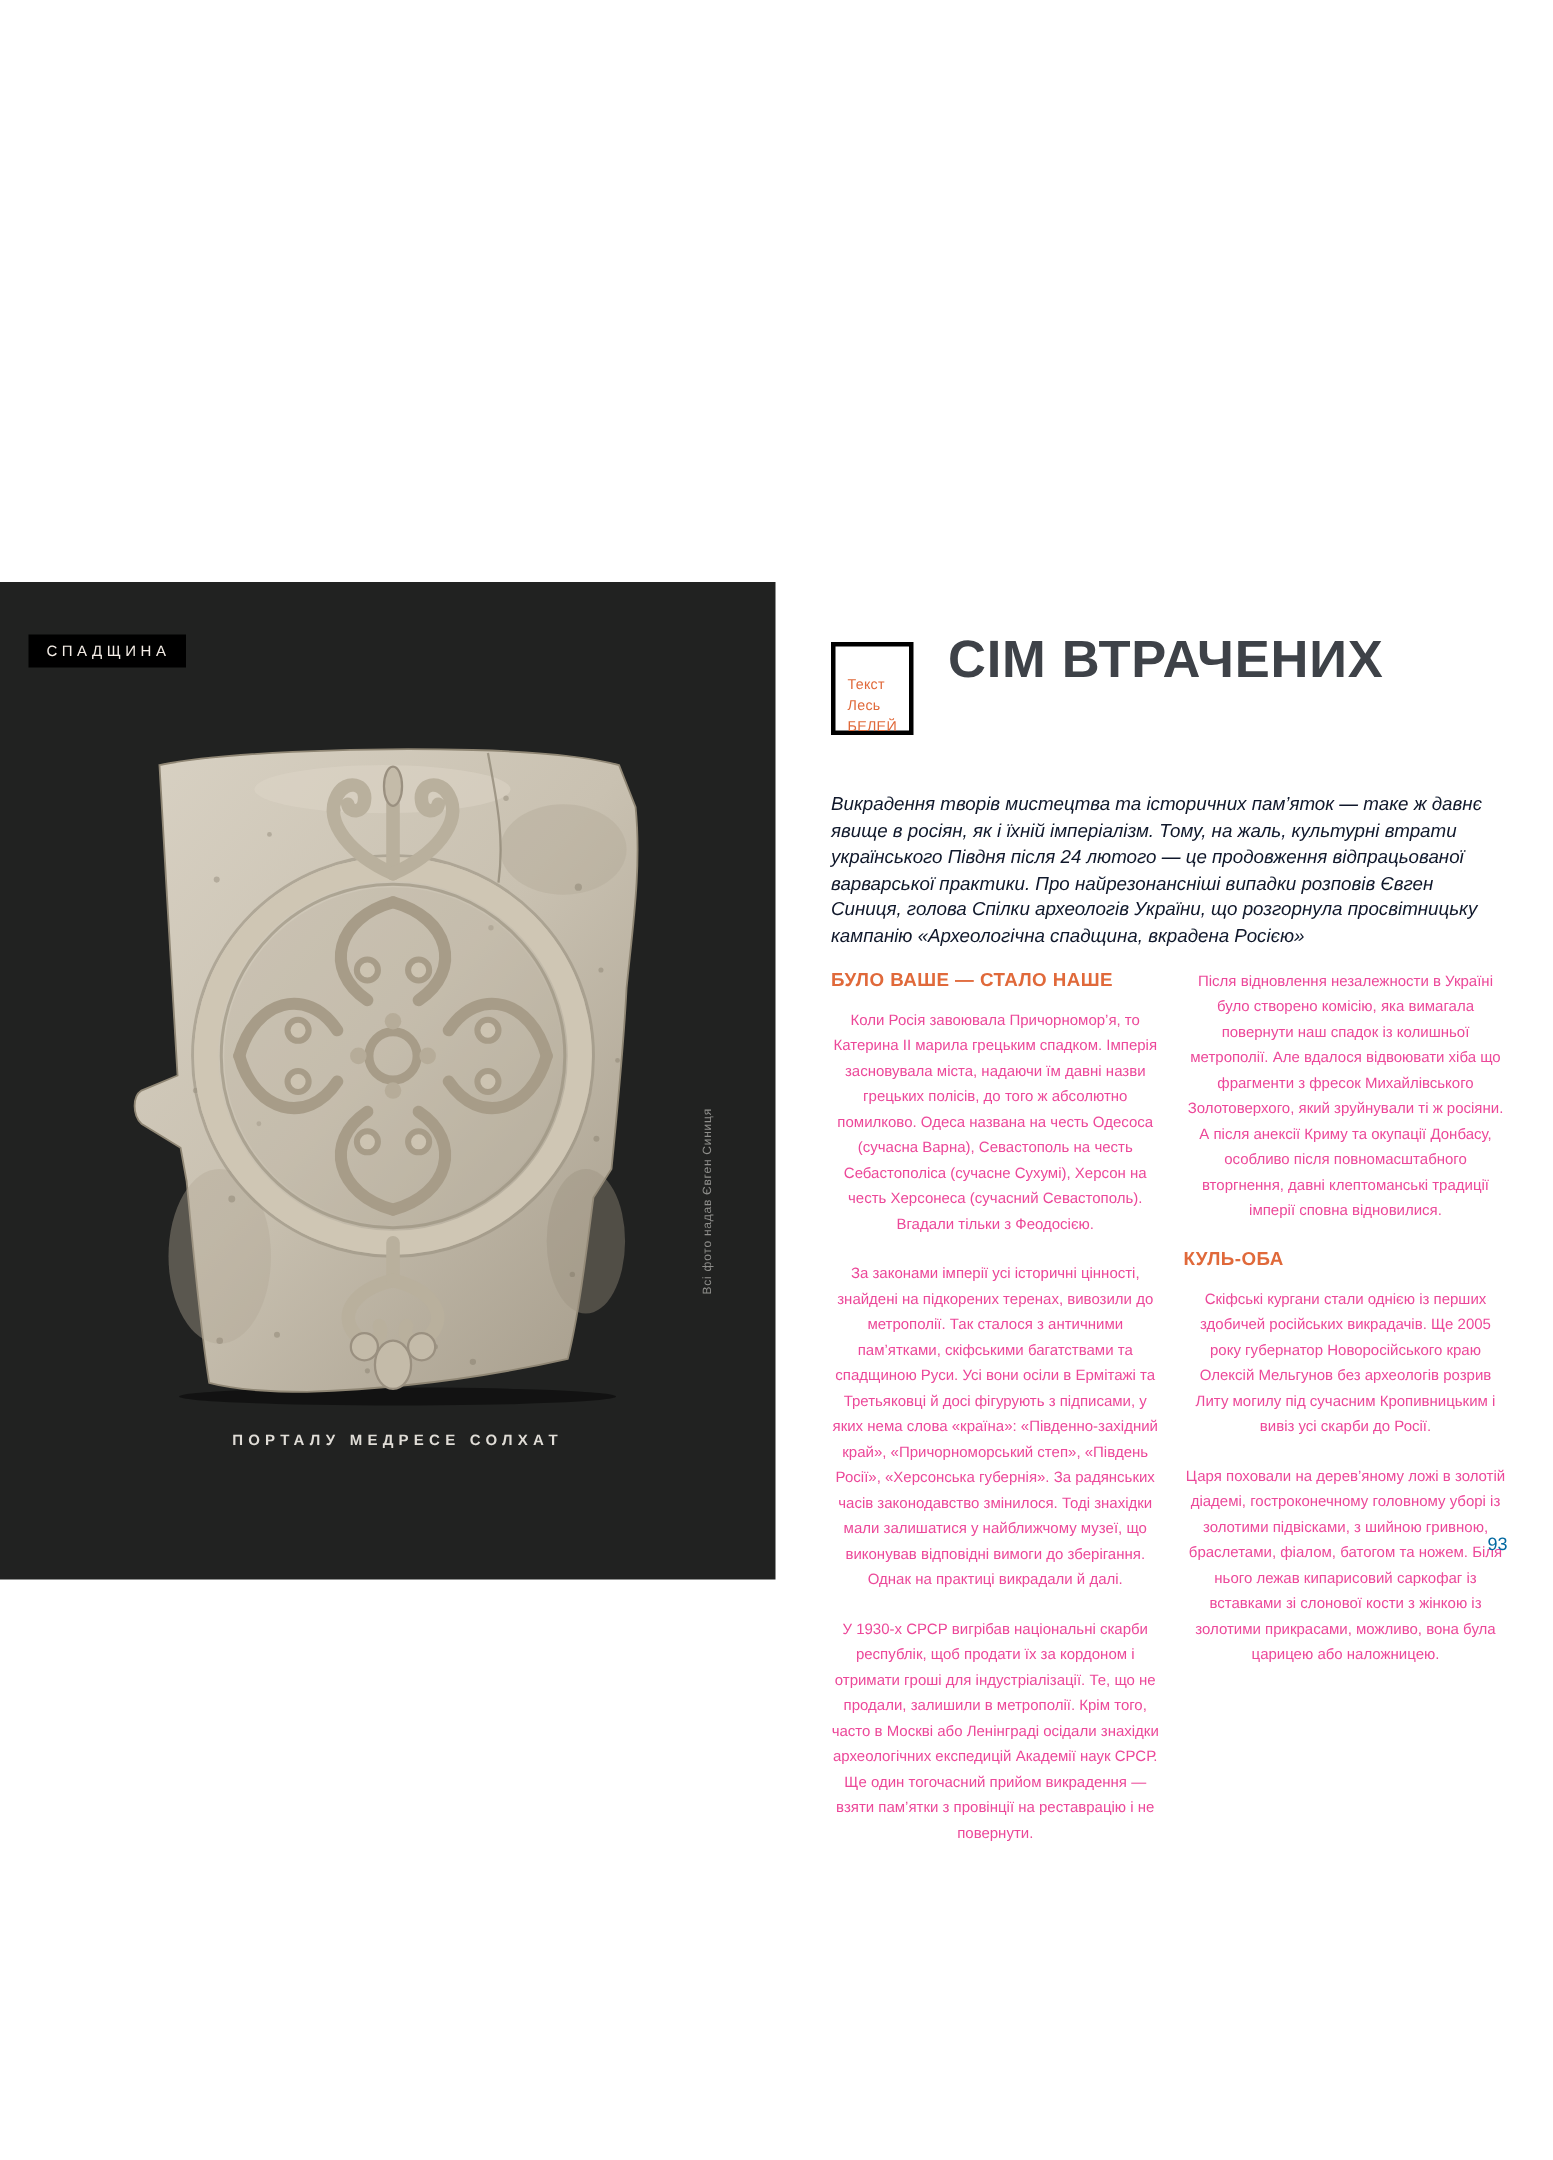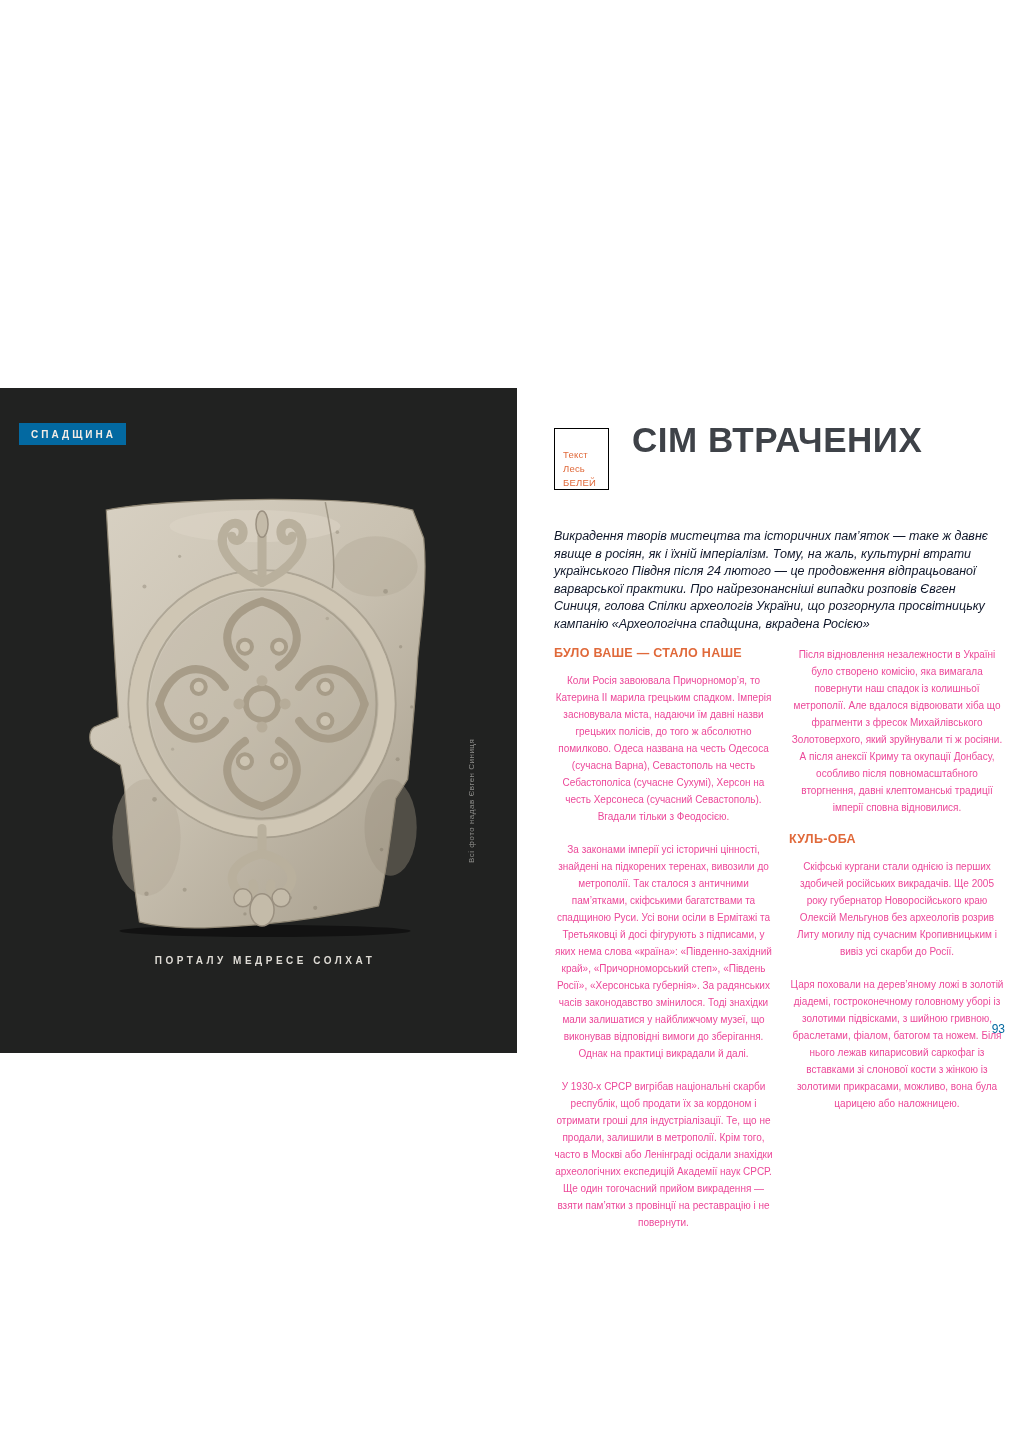--- a/index.html
+++ b/index.html
@@ -2,32 +2,32 @@
 <html lang="uk"><head>
 <meta charset="utf-8">
 <style>
   * { margin:0; padding:0; box-sizing:border-box; }
   html,body { width:1035px; height:1440px; background:#ffffff;
               font-family:"Liberation Sans", sans-serif; }
   #canvas { position:relative; width:1035px; height:1440px; background:#ffffff; overflow:hidden; }
 
   
   .left-page { position:absolute; left:0; top:388px; width:517px; height:665px; background:#212221; }
-  .tag { position:absolute; left:19px; top:35px; background:#0369a1; color:#F4EDE6;
-         font-size:10px; font-weight:bold; letter-spacing:3px; padding:6px 10px 5px 12px; }
+  .tag { position:absolute; left:19px; top:35px; background:#000000; color:#F4EDE6;
+         font-size:10px; font-weight:normal; letter-spacing:3px; padding:6px 10px 5px 12px; }
   .stone-wrap { position:absolute; left:84px; top:108px; width:352px; height:442px; }
   .credit { position:absolute; left:467px; top:355px; height:120px;
             writing-mode:vertical-rl; transform:rotate(180deg);
             font-size:8px; color:#8f8f8c; letter-spacing:0.5px; white-space:nowrap; }
   .caption { position:absolute; left:95px; top:564px; width:340px; text-align:center;
              color:#DFDCD6; font-size:10px; font-weight:bold; letter-spacing:3.5px; line-height:18px; }
 
   
   .byline-box { position:absolute; left:554px; top:428px; width:55px; height:62px;
-                border:1px solid #000000; padding:19px 0 0 8px; }
+                border:3px solid #000000; padding:19px 0 0 8px; }
   .byline-box div { font-size:9.5px; line-height:14px; color:#E0693A; letter-spacing:0.2px; }
   .title { position:absolute; left:632px; top:419px; width:380px;
            font-size:35px; line-height:41px; font-weight:bold; color:#3E4248; letter-spacing:0.5px; }
   .intro { position:absolute; left:554px; top:528px; width:443px;
            font-style:italic; font-size:12.5px; line-height:17.5px; color:#0f172a; }
   .col { position:absolute; top:646px; width:219px; }
   .col1 { left:554px; }
   .col2 { left:789px; width:216px; }
   .col p { font-size:10px; line-height:17px; color:#ec4899; margin:0 0 16px 0;
            hyphens:auto;text-align:center; -webkit-hyphens:auto; }

